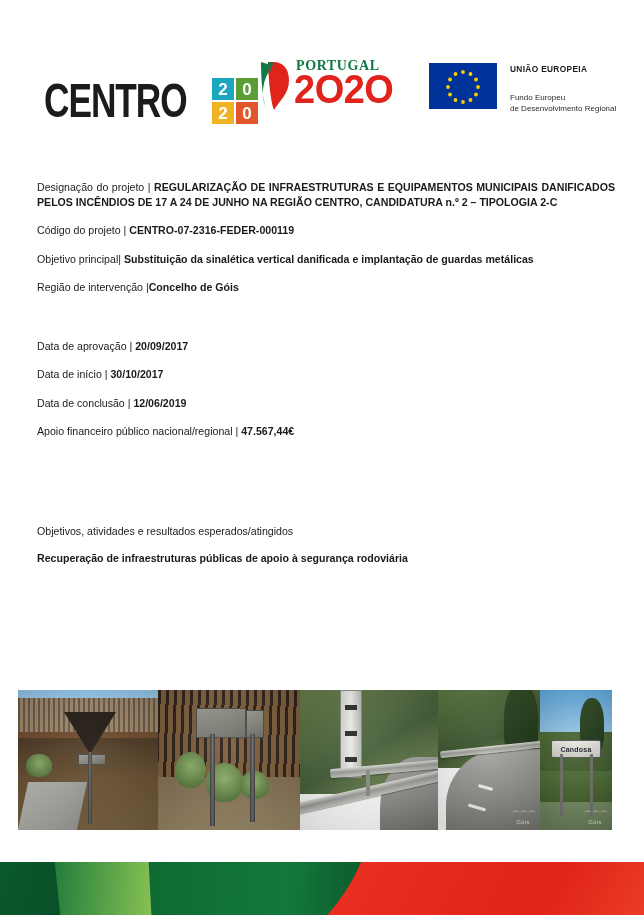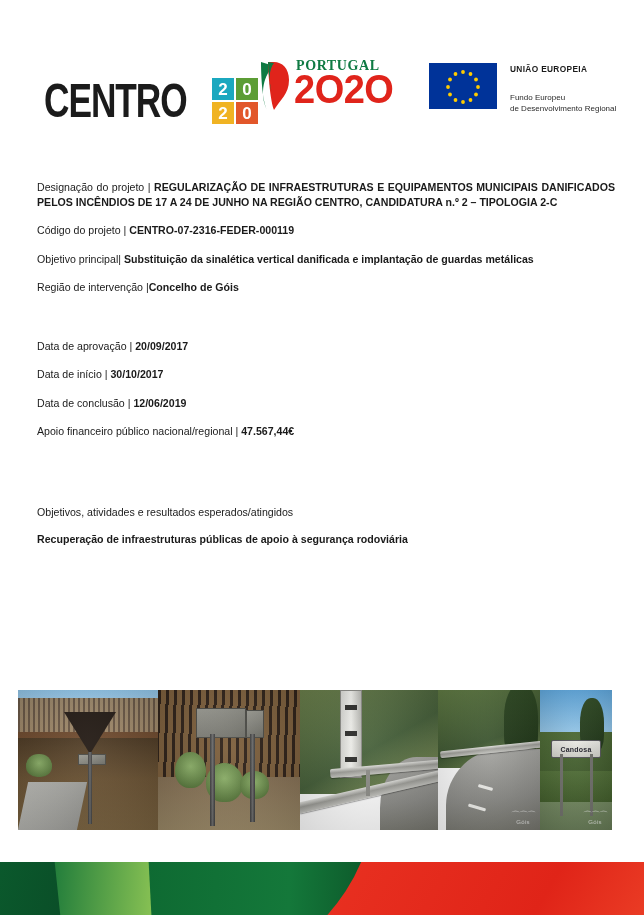--- a/index.html
+++ b/index.html
@@ -130,21 +130,21 @@
     line-height: 14.5px;
     margin-bottom: 14px;
     text-align: justify;
   }
   .line .lbl { font-weight: normal; }
   .line .val { font-weight: bold; }
 
   .block-gap { height: 30px; }
   .block-gap-lg { height: 52px; }
 
-  .line-plain { font-size: 10.6px; line-height: 14.5px; margin-bottom: 13px; }
+  .line-plain { font-size: 10.6px; line-height: 14.5px; margin-bottom: 13px; margin-top: 19px; }
   .line-bold  { font-size: 10.6px; line-height: 14.5px; font-weight: bold; }
 
   
   .photos {
     position: absolute;
     left: 18px;
     top: 690px;
     width: 594px;
     height: 140px;
     display: flex;

